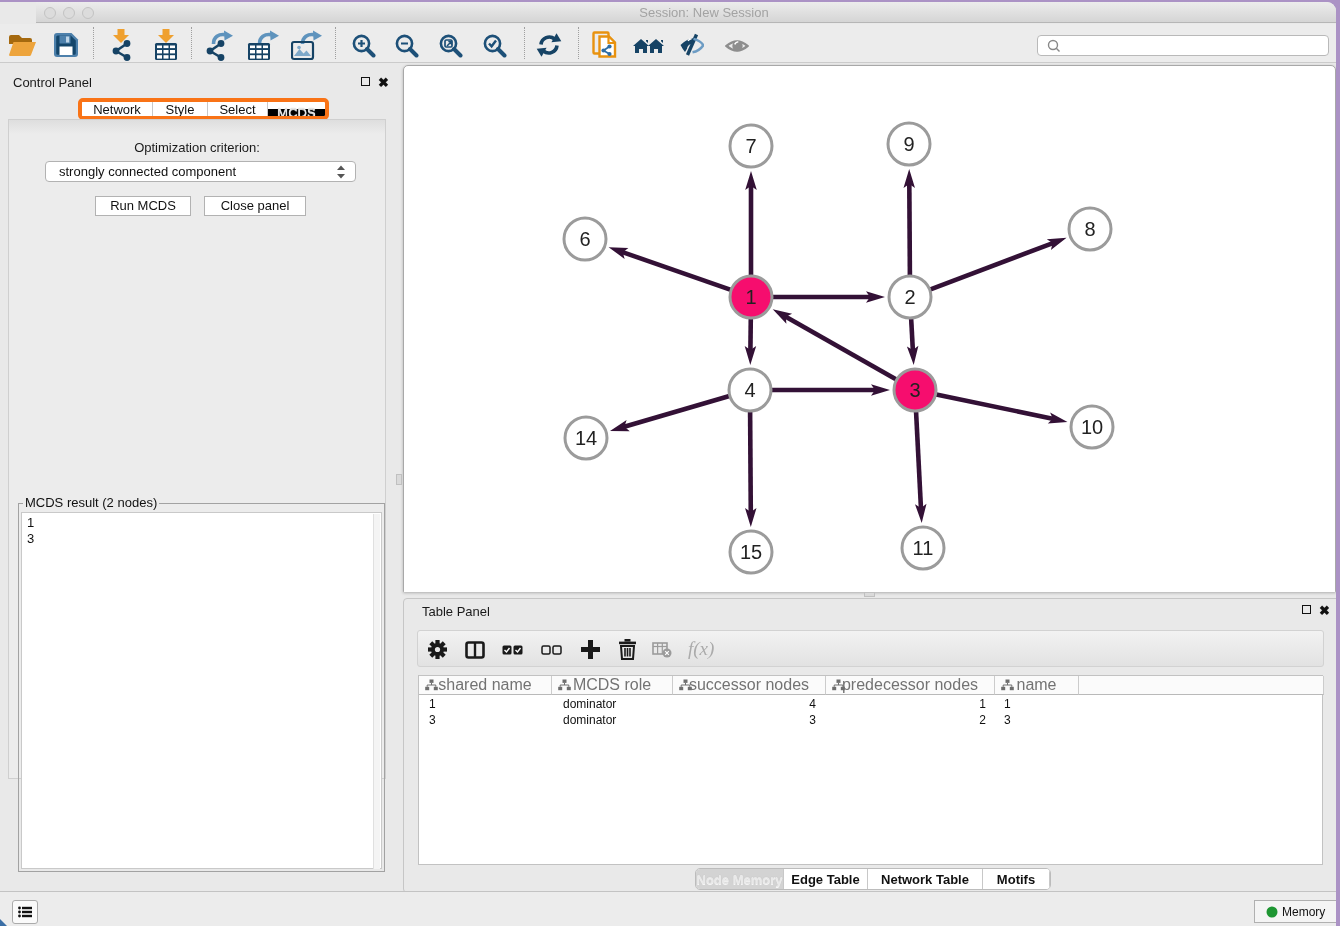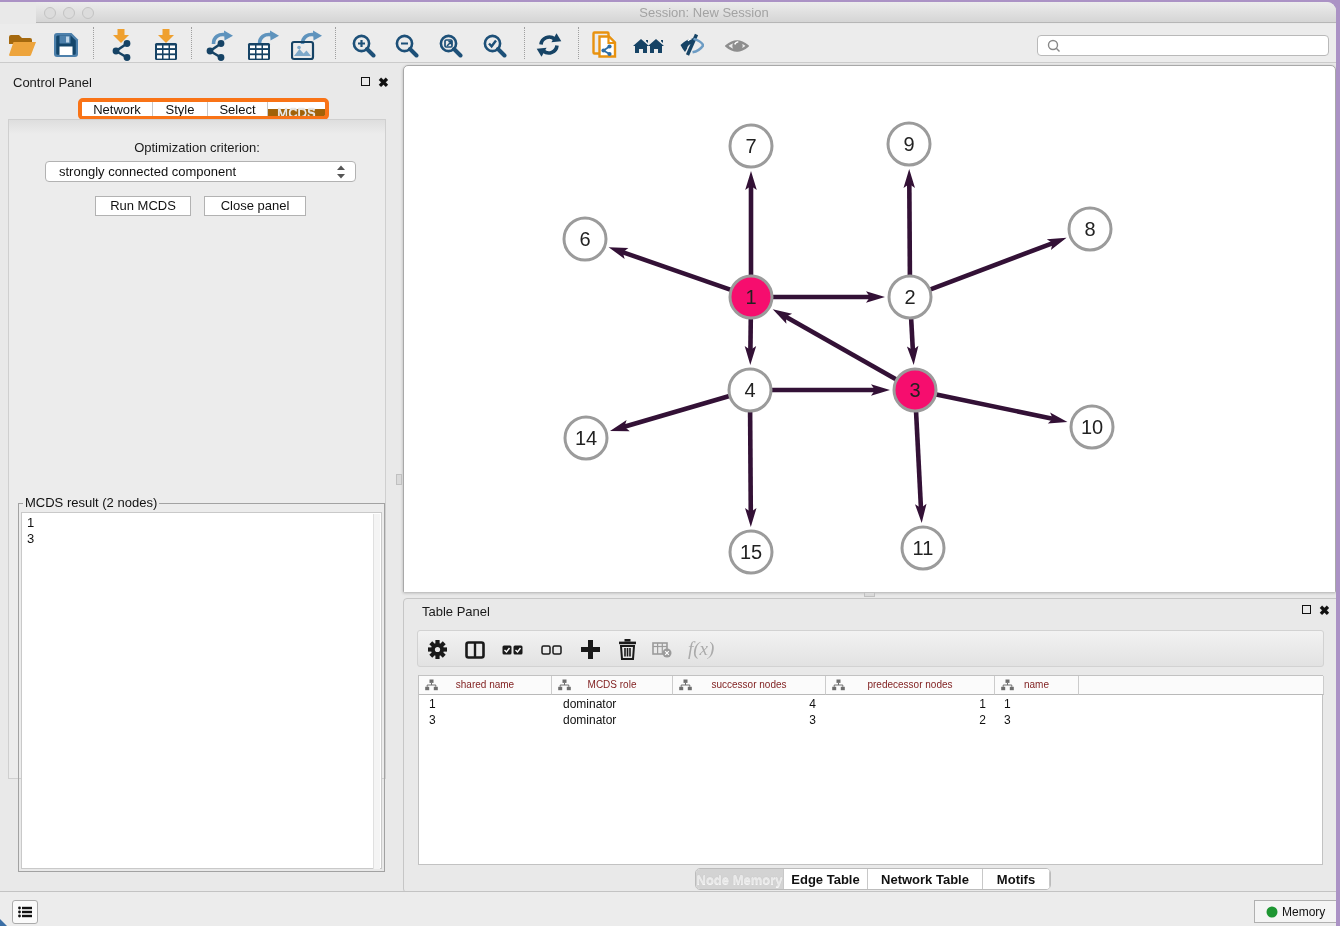--- a/index.html
+++ b/index.html
@@ -15,41 +15,41 @@
 .tbi { position:absolute; top:8px; }
 .tsep { position:absolute; top:3px; height:32px; width:0; border-left:1px dotted #9f9f9f; }
 #search { position:absolute; left:1037px; top:11px; width:292px; height:21px; background:#fff; border:1px solid #b9b9b9; border-radius:4px; }
 
 #cpanel { position:absolute; left:0; top:62px; width:392px; height:829px; background:#e9e9e9; }
 #cpanel .hdr { position:absolute; left:13px; top:11px; font-size:13px; color:#1a1a1a; }
 .floatbtn { position:absolute; width:9px; height:9px; border:1.6px solid #111; background:transparent; }
 .closex { position:absolute; font-size:13px; font-weight:bold; color:#111; }
 #cptabs { position:absolute; left:78px; top:34px; height:22px; display:flex; border:4px solid #f97316; border-radius:5px; overflow:hidden; background:#fff; }
 #cptabs .tab { font-size:13px; color:#111; background:#fff; border-right:1px solid #c8c8c8; display:flex; align-items:center; justify-content:center; }
-#cptabs .tab.sel { background:#a16207; color:#e9e9e9; text-shadow:0 1px 0 rgba(255,255,255,0.8), 0 0 1px #b5b5b5; border-right:none;margin-top:7px; }
+#cptabs .tab.sel { background:#000000; color:#e9e9e9; text-shadow:0 1px 0 rgba(255,255,255,0.8), 0 0 1px #b5b5b5; border-right:none;margin-top:7px; }
 #cpbody { position:absolute; left:8px; top:55px; width:378px; height:660px; border:1px solid #cfcfcf; background:linear-gradient(#dedede, #ececec 14px); }
 #optlabel { position:absolute; left:0; top:20px; width:100%; text-align:center; font-size:13px; color:#1a1a1a; }
 #dropdown { position:absolute; left:36px; top:41px; width:311px; height:21px; background:#fff; border:1px solid #b2b2b2; border-radius:4px; font-size:13px; color:#111; line-height:19px; padding-left:13px; }
 .btn { position:absolute; top:76px; height:20px; background:#fff; border:1px solid #b2b2b2; border-radius:0; font-size:13px; color:#111; text-align:center; line-height:18px; }
 #mcdsbox { position:absolute; left:9px; top:383px; width:367px; height:369px; border:1px solid #a2a2a2; }
 #mcdsbox .legend { position:absolute; left:4px; top:-9px; background:#ececec; padding:0 2px; font-size:13px; color:#111; }
 #mcdstext { position:absolute; left:2px; top:8px; width:361px; height:357px; background:#fff; border:1px solid #c9c9c9; font-size:13px; color:#111; line-height:16px; padding:2px 0 0 5px; }
 #mcdsscroll { position:absolute; right:1px; top:1px; width:7px; height:355px; background:#f4f4f4; border-left:1px solid #e0e0e0; }
 
 #netwin { position:absolute; left:403px; top:63px; width:933px; height:527px; background:#fff; border:1px solid #a8a8a8; border-radius:5px 5px 0 0; box-shadow:0 1px 3px rgba(0,0,0,0.25); }
 #nettitle { position:absolute; left:0; top:0; width:100%; height:23px; background:linear-gradient(#f5f5f5,#d4d4d4); border-bottom:1px solid #9f9f9f; border-radius:5px 5px 0 0; }
 #nettitle .t { position:absolute; top:4px; left:0; width:100%; text-align:center; font-size:13px; font-weight:bold; color:#1a1a1a; }
 .tl { position:absolute; top:5px; width:12px; height:12px; border-radius:50%; }
 #netcanvas { position:absolute; left:0; top:23px; width:931px; height:503px; background:#fff; }
 
 #tpanel { position:absolute; left:403px; top:596px; width:1039px; height:295px; background:#e9e9e9; border:1px solid #c6c6c6; border-radius:4px; }
 #tpanel .hdr { position:absolute; left:18px; top:5px; font-size:13px; color:#1a1a1a; }
 #ttoolbar { position:absolute; left:13px; top:31px; width:907px; height:37px; background:linear-gradient(#f2f2f2,#e2e2e2); border:1px solid #d2d2d2; border-radius:3px; }
 #ttable { position:absolute; left:14px; top:76px; width:905px; height:190px; background:#fff; border:1px solid #c2c2c2; }
-.thead { position:absolute; top:0; height:19px; background:#fbfbfb; border-right:1px solid #cccccc; border-bottom:1px solid #b9b9b9; font-size:10px; color:#7f1d1d; text-align:center; line-height:18px; }
+.thead { position:absolute; top:0; height:19px; background:#fbfbfb; border-right:1px solid #cccccc; border-bottom:1px solid #b9b9b9; font-size:16px; color:#737373; text-align:center; line-height:18px; }
 .trow { position:absolute; height:16px; font-size:12px; color:#111; line-height:16px; }
 #ttabs { position:absolute; left:291px; top:269px; height:22px; display:flex; border:1px solid #bcbcbc; border-radius:5px; overflow:hidden; background:#fff; }
 #ttabs .tab { font-size:13px; color:#111; background:#fff; border-right:1px solid #c8c8c8; display:flex; align-items:center; justify-content:center; font-weight:bold; }
 #ttabs .tab.sel { background:#d3d3d3; color:#e9e9e9; text-shadow:0 1px 0 rgba(255,255,255,0.8), 0 0 1px #b5b5b5; }
 
 #statusbar { position:absolute; left:0; top:889px; width:100%; height:35px; background:#ececec; border-top:1px solid #c3c3c3; }
 #listbtn { position:absolute; left:12px; top:8px; width:26px; height:24px; background:#fafafa; border:1px solid #ababab; border-radius:3px; }
 #membtn { position:absolute; left:1254px; top:8px; width:86px; height:23px; background:#f4f4f4; border:1px solid #b0b0b0; font-size:12px; color:#111; }
 </style>
 </head>

